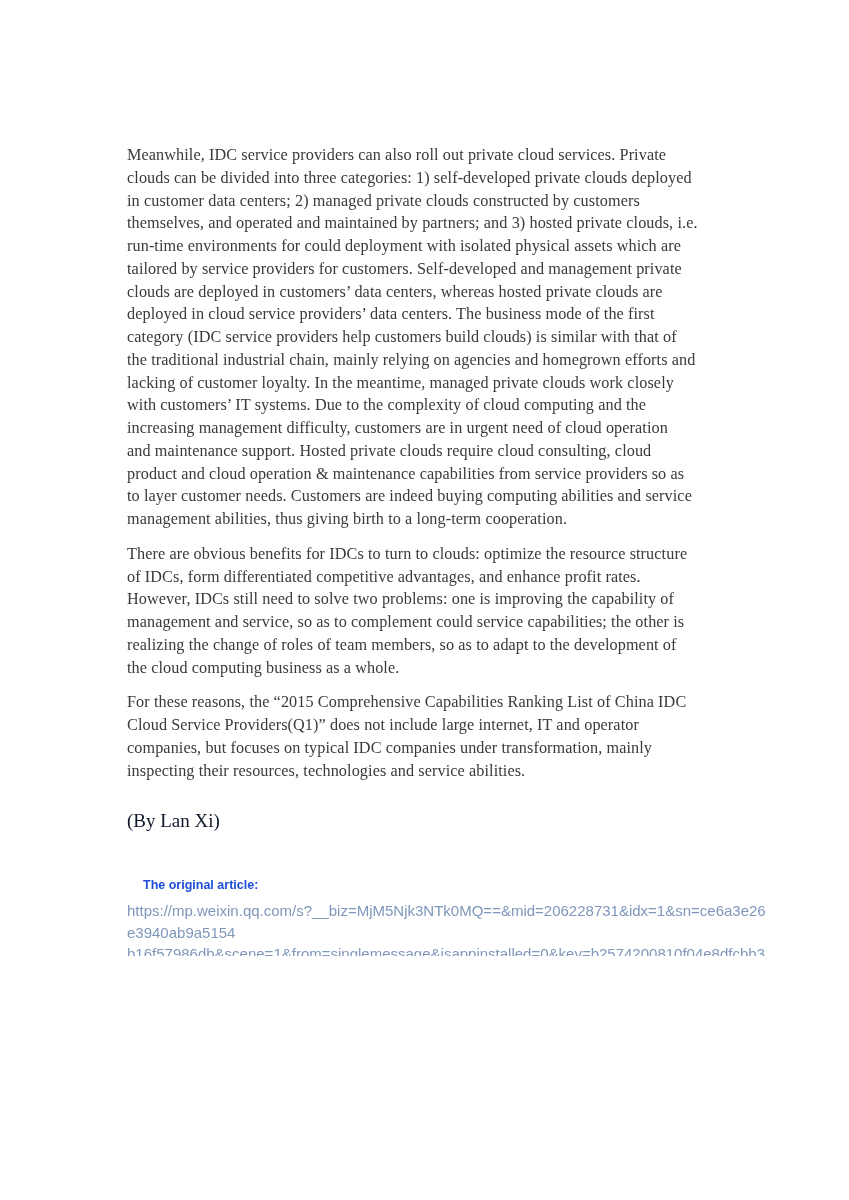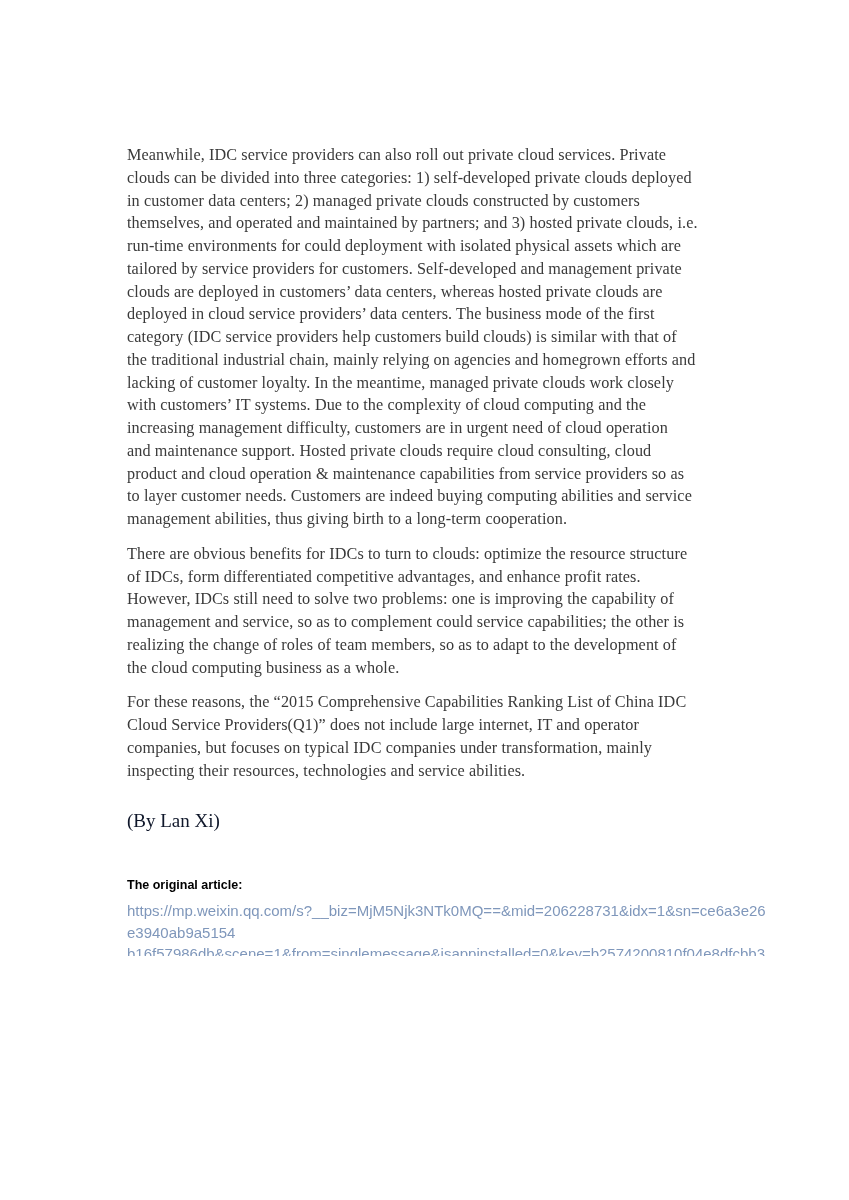--- a/index.html
+++ b/index.html
@@ -38,22 +38,22 @@
   }
   .footer-src {
     margin-top: 41px;
     font-family: "Liberation Sans", sans-serif;
     width: 640px;
   }
   .src-label {
     font-size: 12.5px;
     font-weight: 600;
     line-height: 22px;
-    color: #000000;
-    margin: 0 0 4px 0;
+    color: #1d4ed8;
+    margin: 0 0 4px 16px;
   }
   .src-links {
     font-size: 15px;
     line-height: 21.7px;
     color: #7f97bb;
     white-space: pre-line;
     word-break: break-all;
     text-decoration: none;
     display: block;
   }

